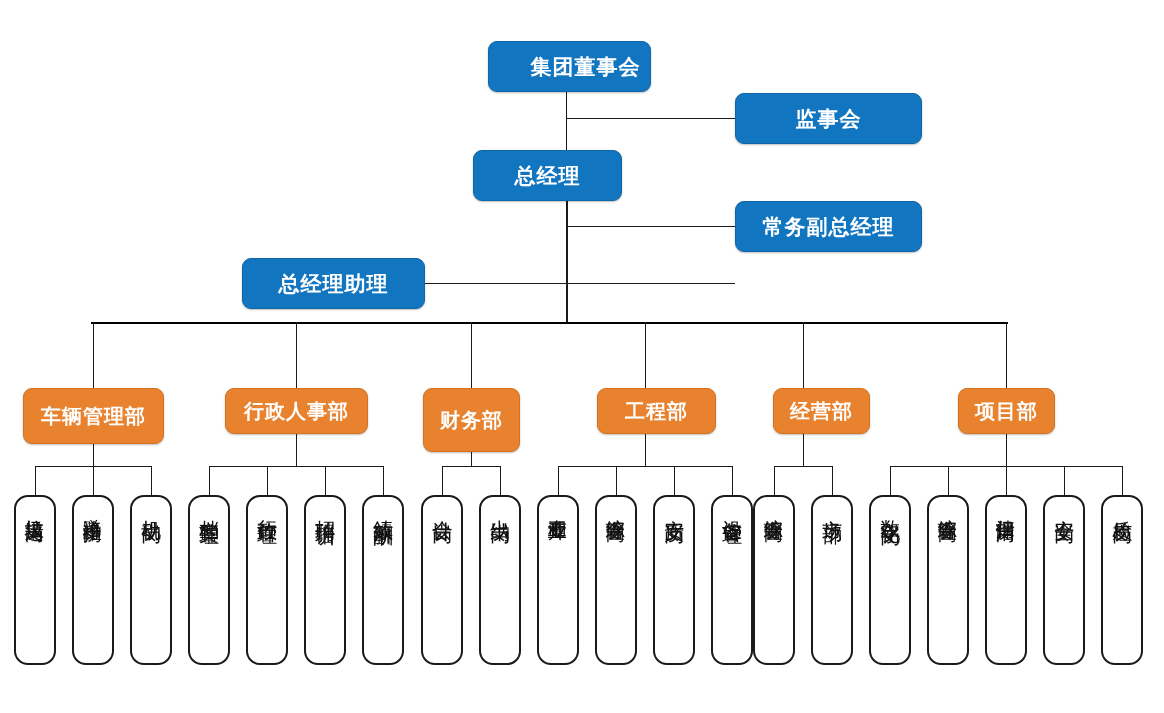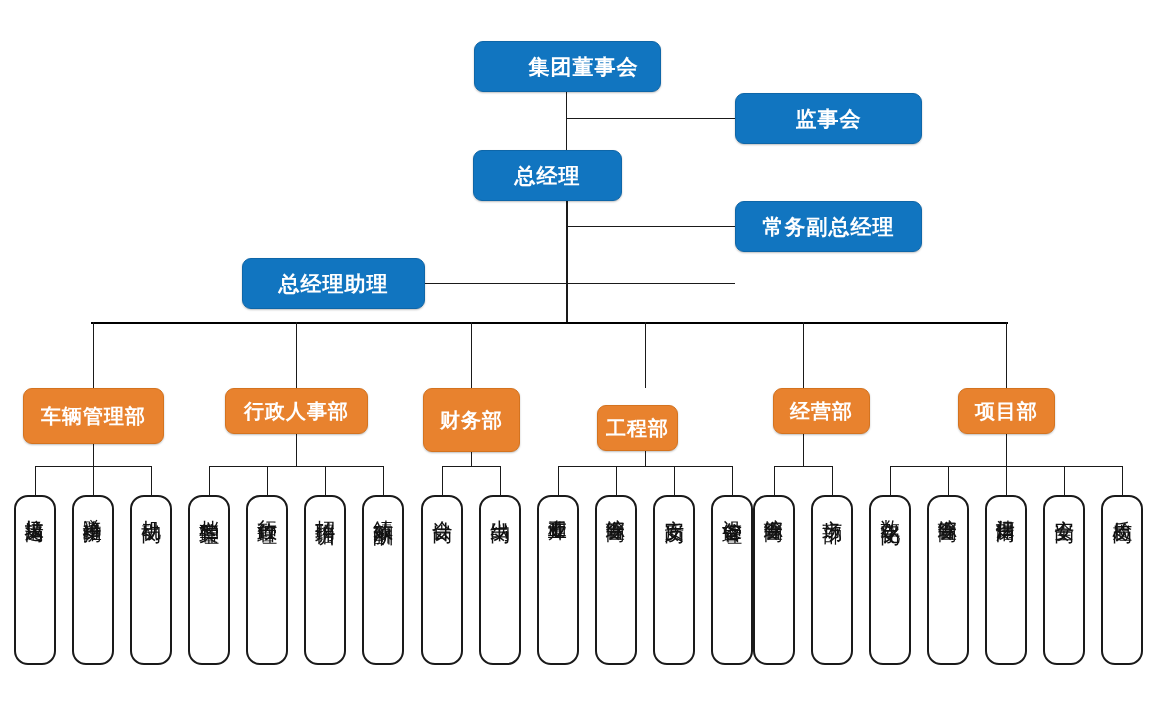--- a/index.html
+++ b/index.html
@@ -77,21 +77,21 @@
     font-weight: 400;
     white-space: nowrap;
     font-family: "DejaVu Sans", "Liberation Sans", sans-serif;
   }
 </style>
 </head>
 <body>
 
 <div id="chart-root">
 
-  <div class="node blue" style="left:474px; top:41px; width:187px; height:51px;padding-left:32px;">
+  <div class="node blue" style="left:488px; top:41px; width:163px; height:51px;padding-left:32px;">
     <span>集团董事会</span>
   </div>
 
   <div class="line v" style="left:566px; top:92px; height:58px;"></div>
 
   <div class="line h" style="left:566px; top:118px; width:169px;"></div>
 
   <div class="node blue" style="left:735px; top:93px; width:187px; height:51px;">
     <span>监事会</span>
   </div>
@@ -134,21 +134,21 @@
       <div class="node orange" style="left:225px; top:388px; width:143px; height:46px;">
         <span>行政人事部</span>
       </div>
       <div class="line v" style="left:296px; top:434px; height:32px;"></div>
       <div class="line h" style="left:209px; top:466px; width:174px;"></div>
       <div class="node orange" style="left:423px; top:388px; width:97px; height:64px;">
         <span>财务部</span>
       </div>
       <div class="line v" style="left:471px; top:434px; height:32px;"></div>
       <div class="line h" style="left:442px; top:466px; width:58px;"></div>
-      <div class="node orange" style="left:597px; top:388px; width:81px; height:46px;margin-top:17px;">
+      <div class="node orange" style="left:597px; top:388px; width:119px; height:46px;">
         <span>工程部</span>
       </div>
       <div class="line v" style="left:645px; top:434px; height:32px;"></div>
       <div class="line h" style="left:558px; top:466px; width:174px;"></div>
       <div class="node orange" style="left:755px; top:388px; width:97px; height:46px;margin-left:18px;">
         <span>经营部</span>
       </div>
       <div class="line v" style="left:803px; top:434px; height:32px;"></div>
       <div class="line h" style="left:774px; top:466px; width:58px;"></div>
       <div class="node orange" style="left:958px; top:388px; width:97px; height:46px;">

